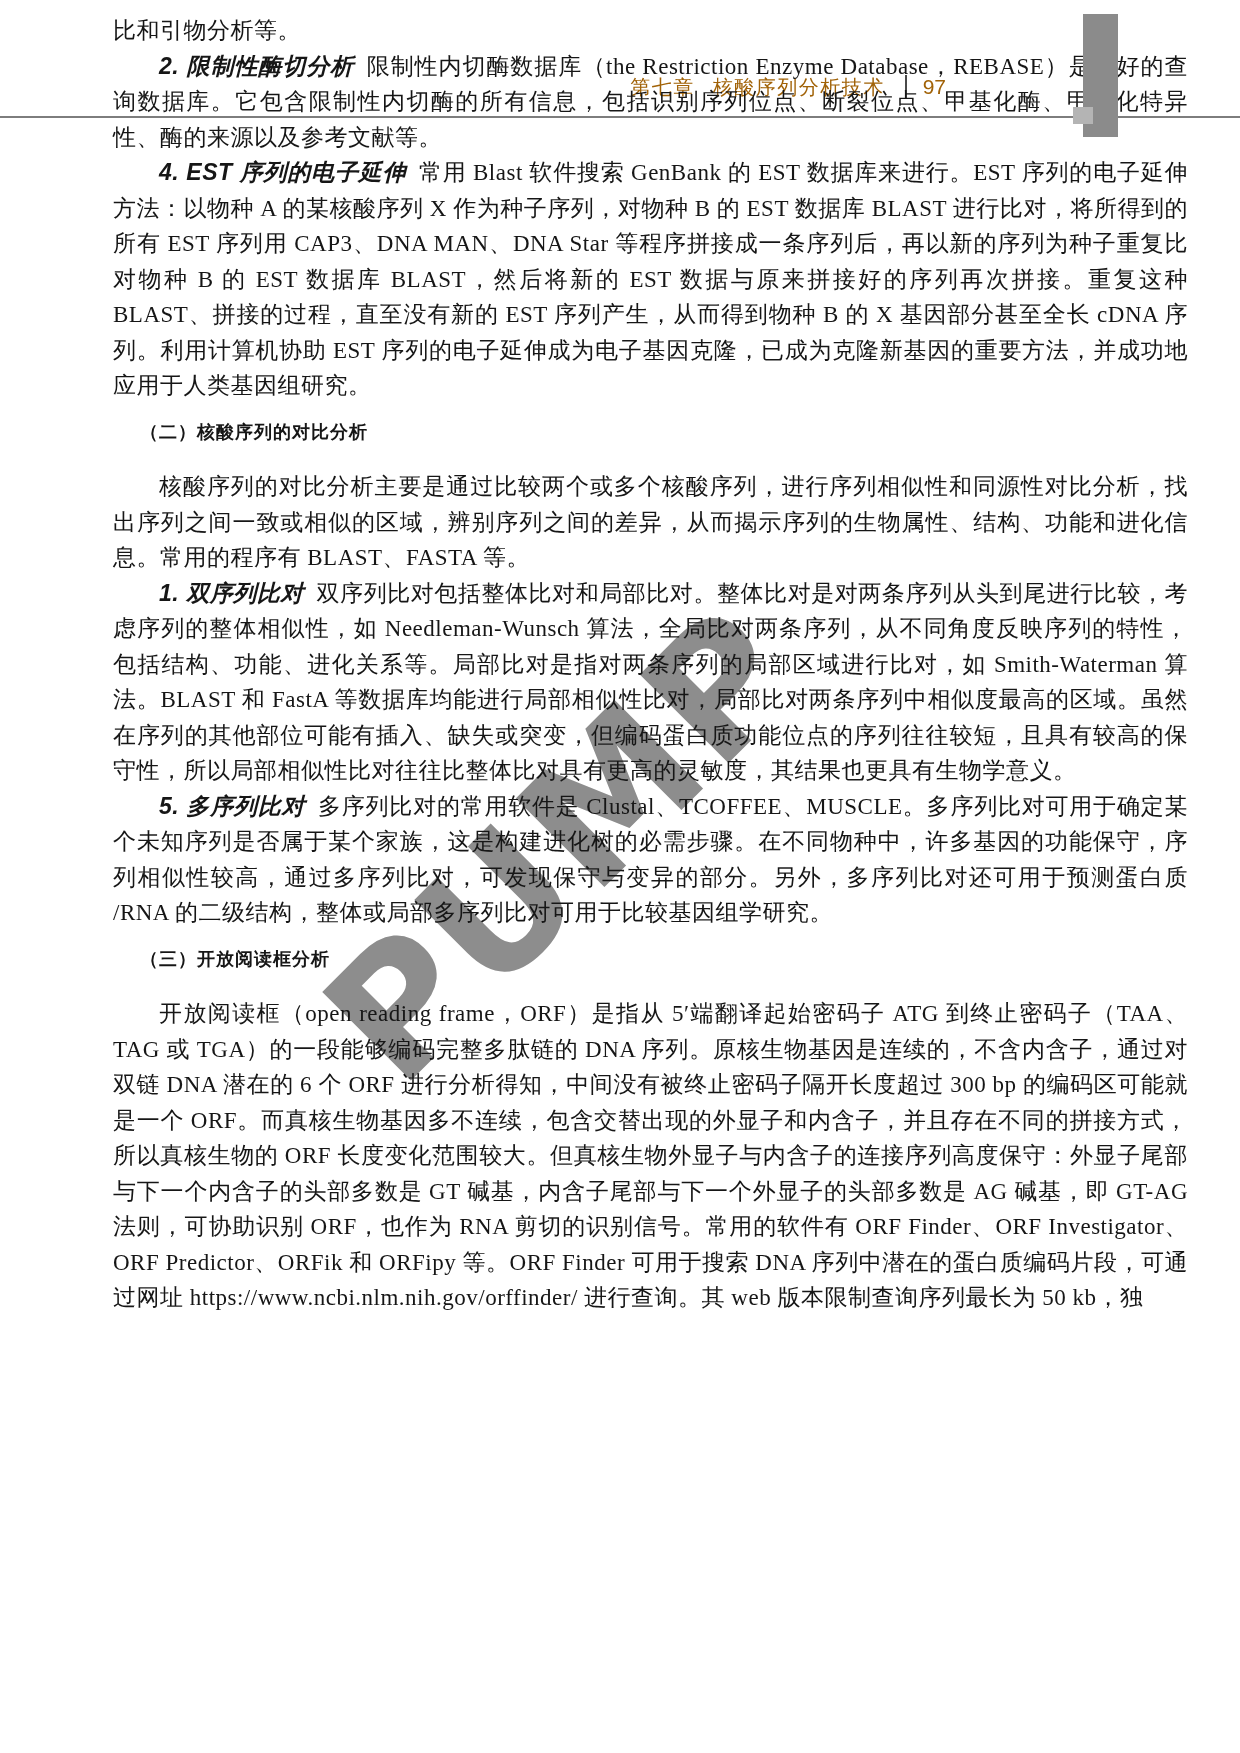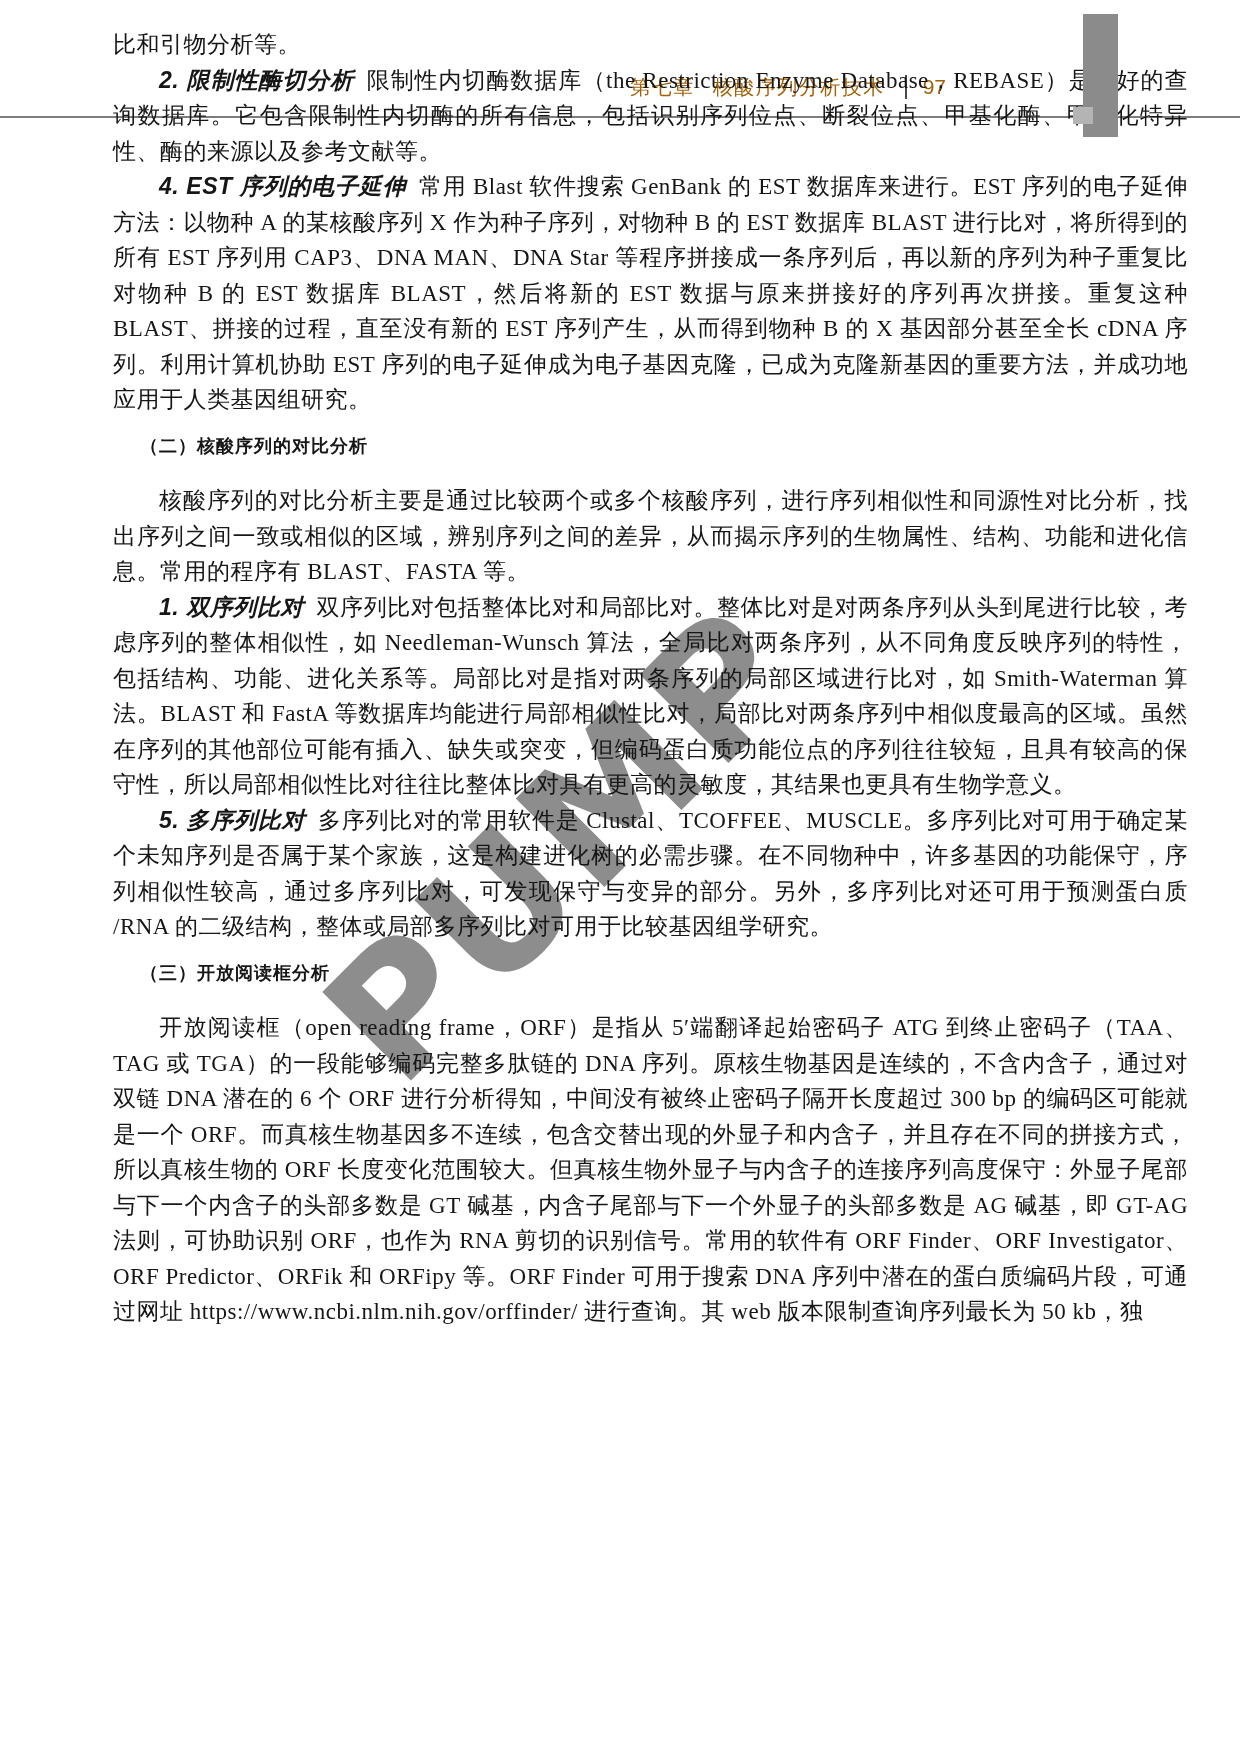--- a/index.html
+++ b/index.html
@@ -48,21 +48,21 @@
     transform-origin:0 50%;
     transform:rotate(-45deg);
     z-index:0;white-space:nowrap;
     user-select:none;
   }
 
   
   main{
     position:relative;z-index:1;
     margin:0 52px 0 113px;
-    padding-top:27px;
+    padding-top:13px;
     font-size:23px;line-height:35.5px;
     letter-spacing:0.5px;
     text-align:justify;
   }
   main p{margin:0;}
   p.indent{text-indent:2em;}
   .lead{
     font-family:"Liberation Sans","DejaVu Sans",sans-serif;
     font-weight:bold;
     margin-right:0.55em;

